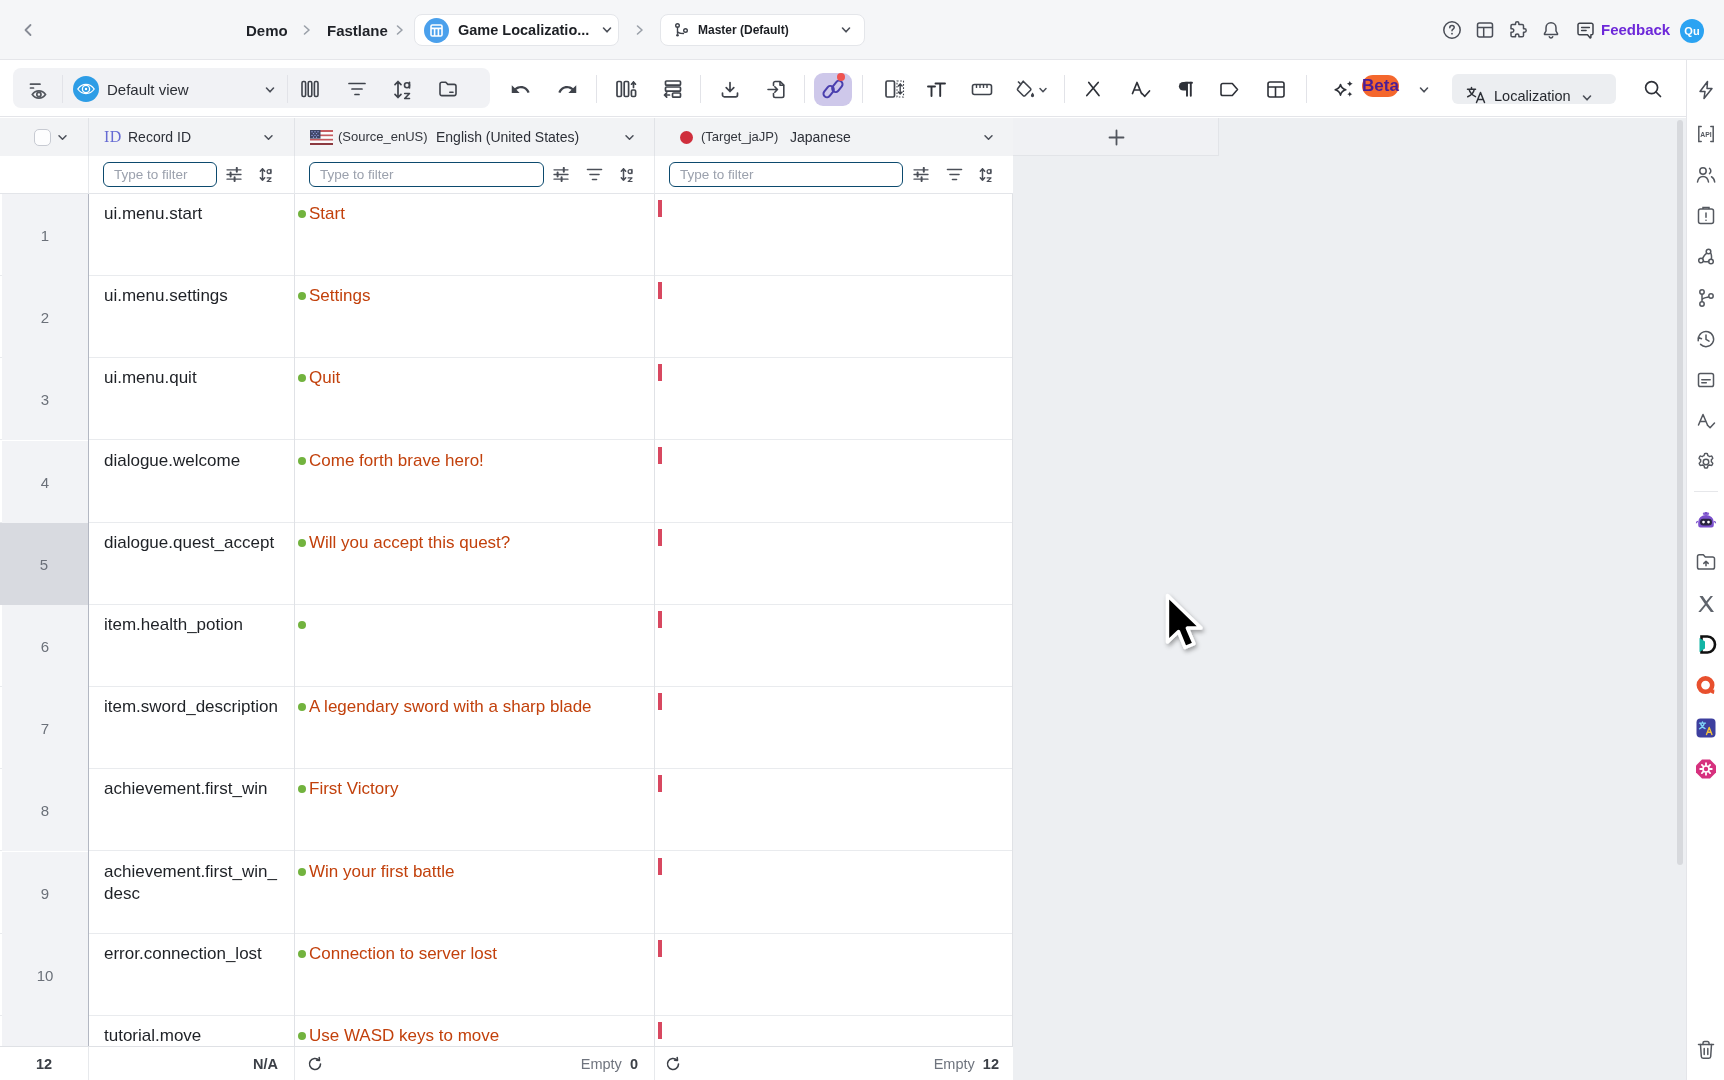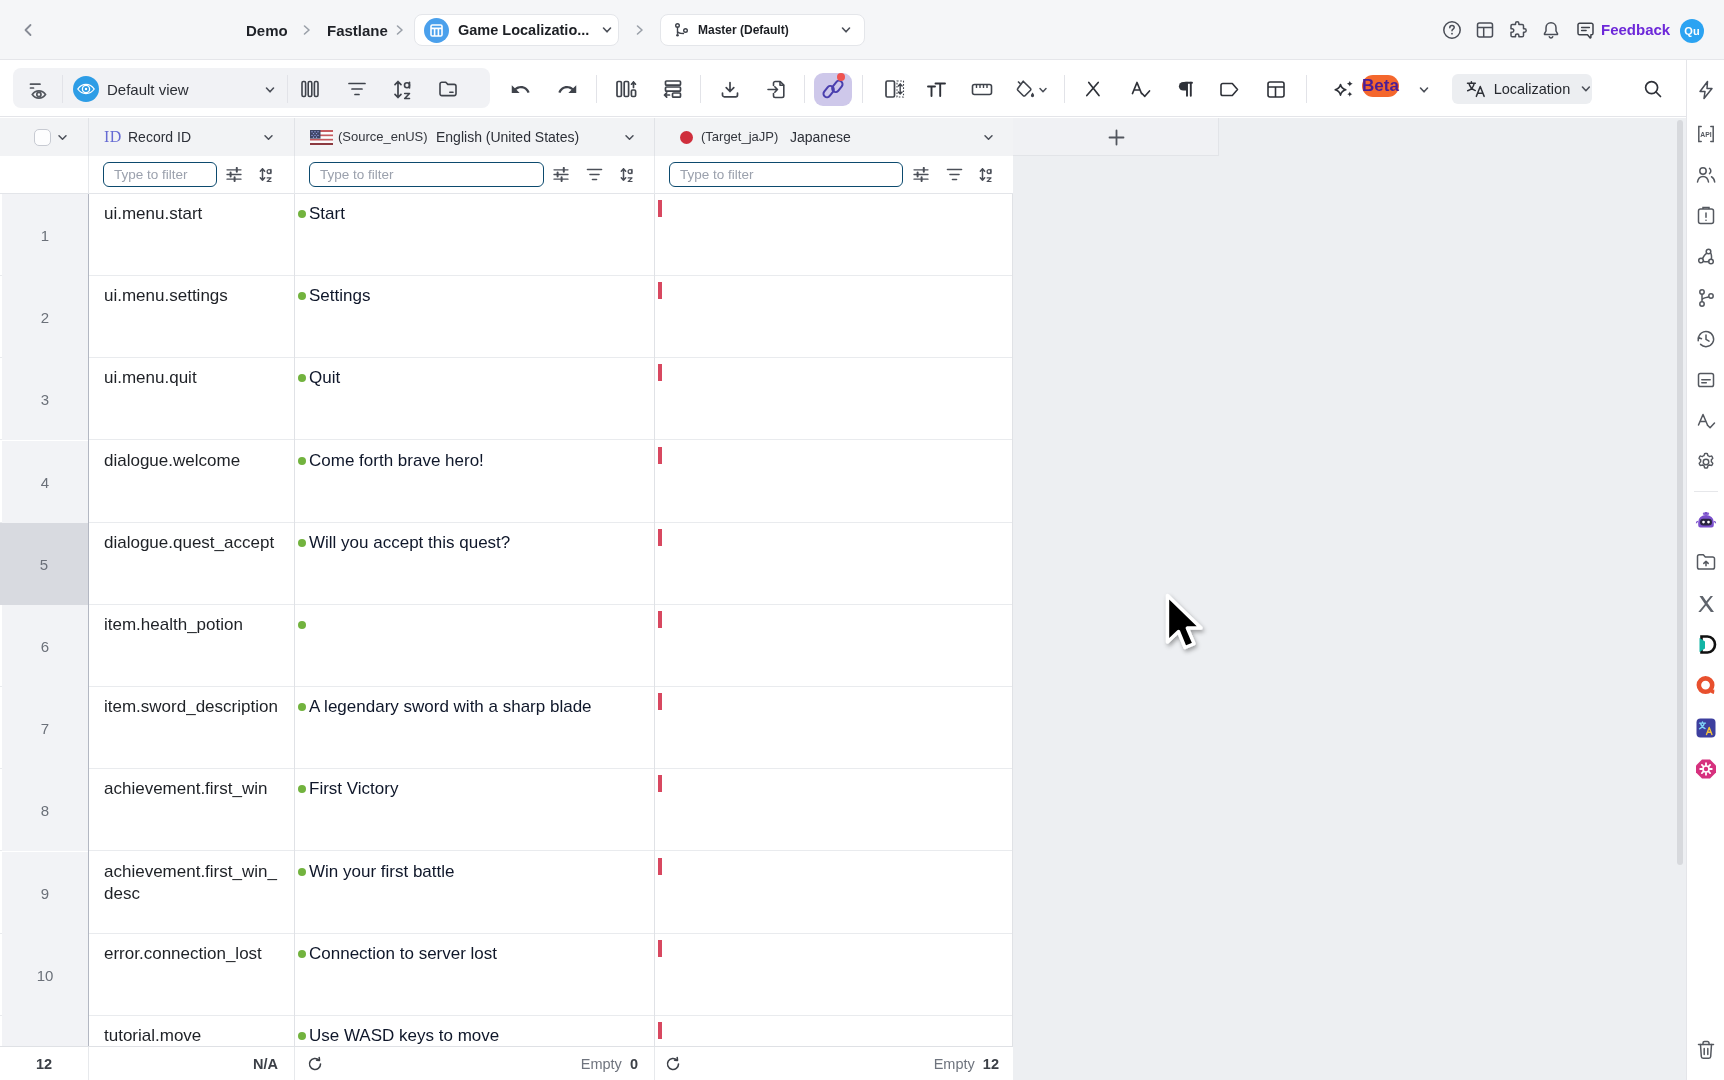--- a/index.html
+++ b/index.html
@@ -23,21 +23,21 @@
 #ghead { position:absolute; left:0; top:0; width:1013px; height:38px; background:#f2f3f5; }
 .hsep { position:absolute; top:0; width:1px; height:38px; background:#e1e3e7; }
 .htext { font-size:14px; color:#2d3038; font-weight:700; }
 .hsub { font-size:13px; color:#33363d; font-weight:400; }
 #gfilter { position:absolute; left:0; top:38px; width:1013px; height:38px; background:#ffffff; border-bottom:1px solid #e3e5e9; }
 .finput { position:absolute; top:6px; height:25px; border:1px solid #0c4a6e; border-radius:6px; background:#fff; font-size:13.5px; color:#9ba1ad; display:flex; align-items:center; padding-left:10px; }
 #grows { position:absolute; left:0; top:76px; width:1013px; height:852px; background:#fff; overflow:hidden; }
 .row { position:absolute; left:0; width:1013px; height:82px; border-bottom:1px solid #e9ebee; }
 .rnum { position:absolute; left:2px; top:0; width:86px; height:82px; background:#f2f3f6; color:#6b7079; font-size:15px; display:flex; align-items:center; justify-content:center; }
 .cellid { position:absolute; left:104px; top:9px; width:185px; font-size:17px; color:#1e2126; line-height:22px; }
-.cellen { position:absolute; left:309px; top:9px; width:340px; font-size:17px; color:#0f172a; line-height:22px; }
+.cellen { position:absolute; left:309px; top:9px; width:340px; font-size:17px; color:#c2410c; line-height:22px; }
 .gdot { position:absolute; left:298px; top:16px; width:8px; height:8px; border-radius:50%; background:#72b33e; }
 .rbar { position:absolute; left:658px; top:6px; width:3.5px; height:17px; background:#d84860; }
 .vline { position:absolute; top:0; width:1px; background:#e0e2e6; }
 #statusbar { position:absolute; left:0; top:928px; width:1013px; height:34px; background:#fff; border-top:1px solid #dfe1e5; font-size:14.5px; color:#6f747e; }
 
 
 #sidebar { position:absolute; left:1686px; top:60px; width:38px; height:1020px; background:#fff; border-left:1px solid #e4e5e9; }
 .sicon { position:absolute; left:8px; width:22px; height:22px; display:flex; align-items:center; justify-content:center; }
 </style>
 </head>
@@ -290,21 +290,21 @@
   <svg class="abs" style="left:1332px;top:19px" width="24" height="22" viewBox="0 0 24 22">
       <path d="M8.5 5.5 c0.8 3.2 2.1 4.5 5.3 5.3 -3.2 0.8-4.5 2.1-5.3 5.3 -0.8-3.2-2.1-4.5-5.3-5.3 3.2-0.8 4.5-2.1 5.3-5.3 z" fill="none" stroke="#2e3138" stroke-width="1.6" stroke-linejoin="round"></path>
       <path d="M17.8 1.8 c0.45 1.75 1.15 2.45 2.9 2.9 -1.75 0.45-2.45 1.15-2.9 2.9 -0.45-1.75-1.15-2.45-2.9-2.9 1.75-0.45 2.45-1.15 2.9-2.9 z" fill="#2e3138"></path>
       <path d="M17.8 12.6 c0.4 1.55 1 2.15 2.55 2.55 -1.55 0.4-2.15 1-2.55 2.55 -0.4-1.55-1-2.15-2.55-2.55 1.55-0.4 2.15-1 2.55-2.55 z" fill="#2e3138"></path>
     </svg>
   <div class="abs" style="left:1362px;top:15px;width:37px;height:22px;background:#f4672d;border-radius:11px;color:#4c1d95;font-size:17px;font-weight:700;display:flex;align-items:center;justify-content:center;">Beta</div>
   <svg class="abs" style="left:1418px;top:24px" width="12" height="12" viewBox="0 0 12 12">
       <path d="M2.5 4 L6 7.8 L9.5 4" fill="none" stroke="#4b4f58" stroke-width="1.6" stroke-linecap="round" stroke-linejoin="round"></path>
     </svg>
 
-  <div class="abs" style="left:1452px;top:14px;width:140px;height:30px;background:#eceef1;border-radius:6px;display:flex;align-items:center;">
+  <div class="abs" style="left:1452px;top:14px;width:164px;height:30px;background:#eceef1;border-radius:6px;display:flex;align-items:flex-end;">
     <svg style="margin-left:14px" width="20" height="18" viewBox="0 0 20 18">
         <g fill="none" stroke="#2e3138" stroke-width="1.5" stroke-linecap="round" stroke-linejoin="round">
           <path d="M1.5 3.2 h8 M5.5 1.5 v1.7 M8.3 3.2 c-0.6 3.6-3 6.2-6.6 7.6 M3 3.2 c0.8 3.4 3.2 6 6.5 7.4"></path>
           <path d="M10.5 16.5 L14.5 6.5 L18.5 16.5 M11.8 13.4 h5.4"></path>
         </g>
       </svg>
     <span style="margin-left:8px;font-size:14.5px;color:#26292f;font-weight:500;">Localization</span>
     <svg style="margin-left:10px" width="12" height="12" viewBox="0 0 12 12">
         <path d="M2.5 4 L6 7.8 L9.5 4" fill="none" stroke="#4b4f58" stroke-width="1.6" stroke-linecap="round" stroke-linejoin="round"></path>
       </svg>

